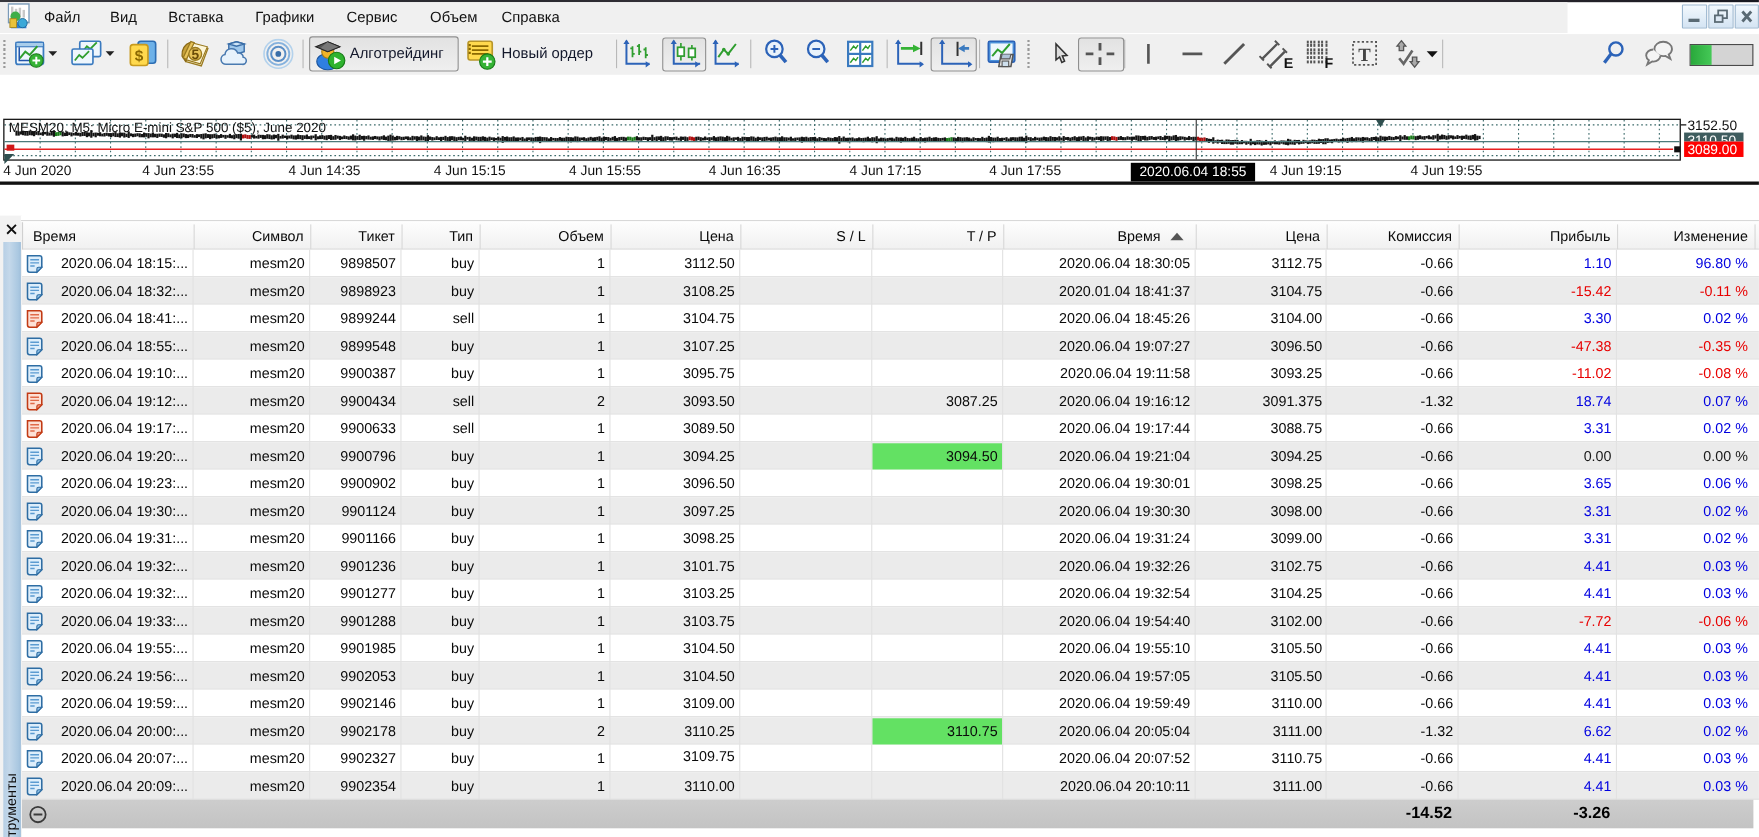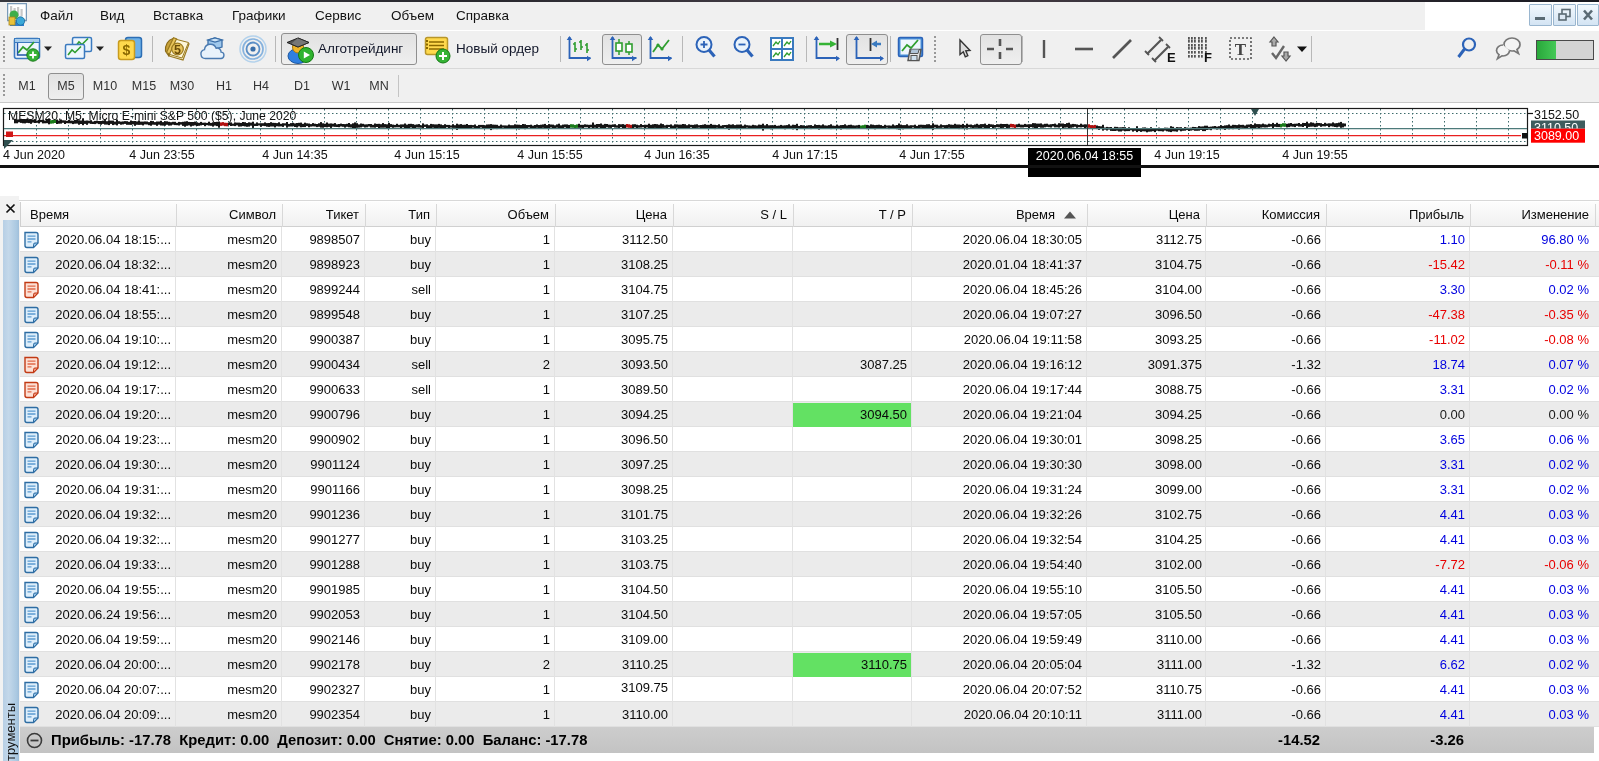--- a/index.html
+++ b/index.html
@@ -266,35 +266,20 @@
       <path d="M6 7 h15 M6 10.5 h15 M6 14 h15" stroke="#8a6800" stroke-width="1.6"></path>
       <path d="M3 6 h2 M3 9.5 h2 M3 13 h2" stroke="#8a6800" stroke-width="2"></path>
       <circle cx="20" cy="21" r="7" fill="#35b335" stroke="#157a15" stroke-width="1"></circle>
       <path d="M20 17 v8 M16 21 h8" stroke="#fff" stroke-width="2"></path>
     </svg>
 
 <div style="position:absolute;left:1536px;top:40px;width:58px;height:20px;border:1.5px solid #4a4a4a;background:#d4d4d4">
       <div style="width:19px;height:100%;background:linear-gradient(90deg,#29a83b,#45c957)"></div>
     </div>
 
-<div style="position:absolute;left:0;top:68px;width:1599px;height:35px;background:#f0f0f0;border-top:1px solid #d8d8d8;border-bottom:1px solid #c8c8c8">
-<div class="dots" style="left:3px;top:5px;height:24px"></div>
-<div class="pressed" style="left:48px;top:3.5px;width:36px;height:27px"></div>
-<div class="tfb" style="left:27px;transform:translateX(-50%)">M1</div>
-      <div class="tfb" style="left:66px;transform:translateX(-50%)">M5</div>
-      <div class="tfb" style="left:105px;transform:translateX(-50%)">M10</div>
-      <div class="tfb" style="left:144px;transform:translateX(-50%)">M15</div>
-      <div class="tfb" style="left:182px;transform:translateX(-50%)">M30</div>
-      <div class="tfb" style="left:224px;transform:translateX(-50%)">H1</div>
-      <div class="tfb" style="left:261px;transform:translateX(-50%)">H4</div>
-      <div class="tfb" style="left:302px;transform:translateX(-50%)">D1</div>
-      <div class="tfb" style="left:341px;transform:translateX(-50%)">W1</div>
-      <div class="tfb" style="left:379px;transform:translateX(-50%)">MN</div>
-      <div style="position:absolute;left:398px;top:6px;width:1px;height:22px;background:#c4c4c4"></div>
-</div>
 
 <div style="position:absolute;left:0;top:103px;width:1599px;height:64px;background:#fff">
 <svg style="position:absolute;left:0;top:0" width="1599" height="64" viewBox="0 103 1599 64">
 <line x1="36.5" y1="109" x2="36.5" y2="145" stroke="#3d6b6b" stroke-width="1" stroke-dasharray="1.5,2.5"></line>
         <line x1="68.5" y1="109" x2="68.5" y2="145" stroke="#3d6b6b" stroke-width="1" stroke-dasharray="1.5,2.5"></line>
         <line x1="100.5" y1="109" x2="100.5" y2="145" stroke="#3d6b6b" stroke-width="1" stroke-dasharray="1.5,2.5"></line>
         <line x1="132.5" y1="109" x2="132.5" y2="145" stroke="#3d6b6b" stroke-width="1" stroke-dasharray="1.5,2.5"></line>
         <line x1="164.5" y1="109" x2="164.5" y2="145" stroke="#3d6b6b" stroke-width="1" stroke-dasharray="1.5,2.5"></line>
         <line x1="196.5" y1="109" x2="196.5" y2="145" stroke="#3d6b6b" stroke-width="1" stroke-dasharray="1.5,2.5"></line>
         <line x1="228.5" y1="109" x2="228.5" y2="145" stroke="#3d6b6b" stroke-width="1" stroke-dasharray="1.5,2.5"></line>
@@ -1028,21 +1013,21 @@
 <div class="ax" style="left:3px">4 Jun 2020</div>
       <div class="ax" style="left:162px;transform:translateX(-50%)">4 Jun 23:55</div>
       <div class="ax" style="left:295px;transform:translateX(-50%)">4 Jun 14:35</div>
       <div class="ax" style="left:427px;transform:translateX(-50%)">4 Jun 15:15</div>
       <div class="ax" style="left:550px;transform:translateX(-50%)">4 Jun 15:55</div>
       <div class="ax" style="left:677px;transform:translateX(-50%)">4 Jun 16:35</div>
       <div class="ax" style="left:805px;transform:translateX(-50%)">4 Jun 17:15</div>
       <div class="ax" style="left:932px;transform:translateX(-50%)">4 Jun 17:55</div>
       <div class="ax" style="left:1187px;transform:translateX(-50%)">4 Jun 19:15</div>
       <div class="ax" style="left:1315px;transform:translateX(-50%)">4 Jun 19:55</div>
-      <div style="position:absolute;left:1028px;top:45px;width:113px;height:29px;background:#000;color:#fff;font-size:12.5px;line-height:17px;text-align:center">2020.06.04 18:55</div>
+      <div style="position:absolute;left:1028px;top:45px;width:113px;height:17px;background:#000;color:#fff;font-size:12.5px;line-height:17px;text-align:center">2020.06.04 18:55</div>
 </div>
 
 <div style="position:absolute;left:0;top:165px;width:1599px;height:2.5px;background:#111"></div>
 
 <div style="position:absolute;left:0;top:196px;width:20px;height:565px;background:#f2f2f2"></div>
     <div style="position:absolute;left:3px;top:220px;width:16px;height:541px;background:linear-gradient(90deg,#b7cfe5,#c4d8ea 35%,#aac8e1 85%,#9fbeda)"></div>
 <svg style="position:absolute;left:0;top:696px" width="19" height="65" viewBox="0 0 19 65">
       <text transform="translate(14.5,88) rotate(-90)" font-size="13" fill="#111" font-family="Liberation Sans">Инструменты</text>
     </svg>
 
@@ -1438,16 +1423,15 @@
     <div style="position:absolute;left:1086px;top:227px;width:1px;height:500px;background:#e2e2e2"></div>
     <div style="position:absolute;left:1205px;top:227px;width:1px;height:500px;background:#e2e2e2"></div>
     <div style="position:absolute;left:1325px;top:227px;width:1px;height:500px;background:#e2e2e2"></div>
     <div style="position:absolute;left:1469px;top:227px;width:1px;height:500px;background:#e2e2e2"></div>
 
 <div style="position:absolute;left:20px;top:727px;width:1574px;height:26px;background:linear-gradient(#cdcdcd,#c3c3c3)">
 <svg style="position:absolute;left:6px;top:5px" width="17" height="17" viewBox="0 0 17 17">
         <circle cx="8.5" cy="8.5" r="7" fill="none" stroke="#3a3a3a" stroke-width="1.6"></circle>
         <path d="M4.5 8.5 h8" stroke="#3a3a3a" stroke-width="1.8"></path>
       </svg>
-<div style="position:absolute;left:31px;top:0;height:26px;line-height:26px;font-size:14.8px;font-weight:bold;color:#000">Прибыль: -17.78&nbsp;&nbsp;Кредит: 0.00&nbsp;&nbsp;Депозит: 0.00&nbsp;&nbsp;Снятие: 0.00&nbsp;&nbsp;Баланс: -17.78</div>
 <div style="position:absolute;right:274px;top:0;height:26px;line-height:26px;font-size:14.8px;font-weight:bold;color:#000">-14.52</div>
 <div style="position:absolute;right:130px;top:0;height:26px;line-height:26px;font-size:14.8px;font-weight:bold;color:#000">-3.26</div>
 </div>
 </div>
 </body></html>

